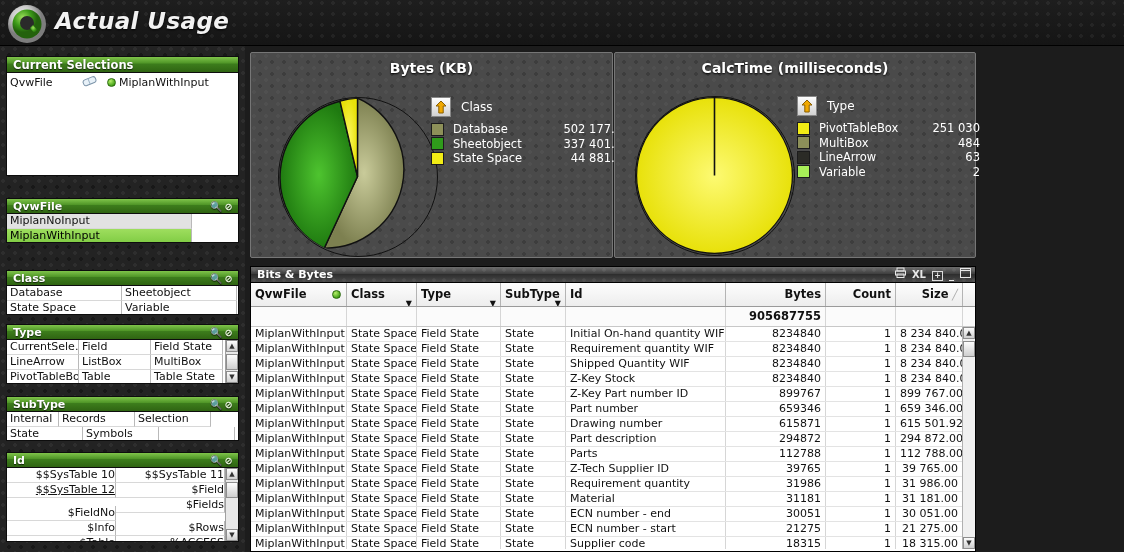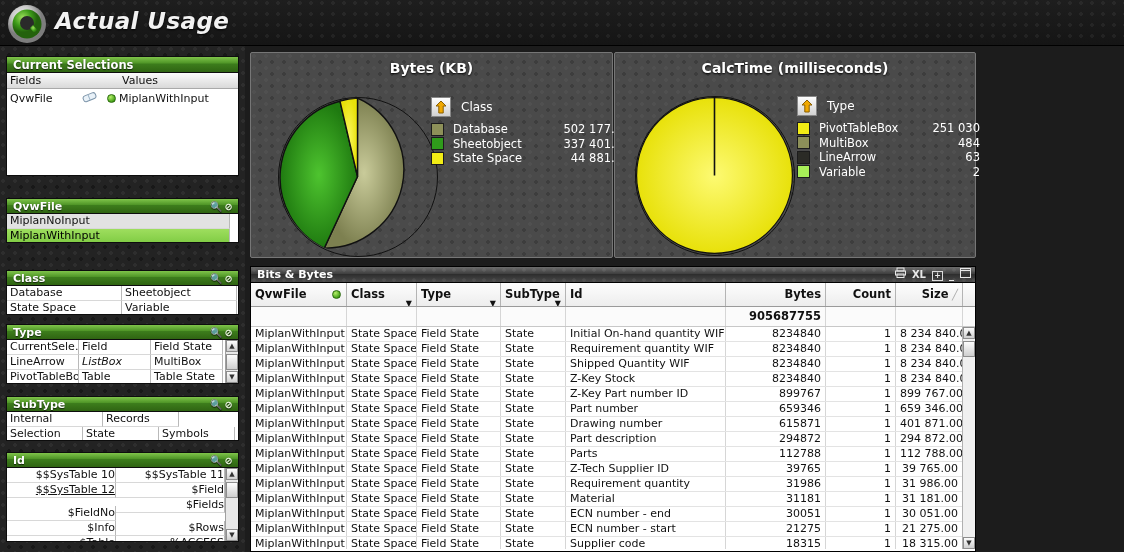--- a/index.html
+++ b/index.html
@@ -256,24 +256,20 @@
     </svg>
   </div>
   <div id="apptitle">Actual Usage</div>
 </div>
 
 <div id="sidebar">
 
   <div class="qvbox" id="cs">
     <div class="qvcaption">Current Selections</div>
     <div class="qvbody">
-      <div class="cs-head">
-        <div style="width:112px">Fields</div>
-        <div style="flex:1">Values</div>
-      </div>
       <div class="cs-row">
         <div class="f">QvwFile</div>
         <div class="eraser">
           <svg width="18" height="12" viewBox="0 0 18 12">
             <g transform="rotate(-22 9 6)">
               <rect x="2" y="3" width="13" height="6" rx="2.5" fill="#e8f1f8" stroke="#7b93a8"></rect>
               <line x1="8" y1="3" x2="8" y2="9" stroke="#9ab1c4"></line>
             </g>
           </svg>
         </div>
@@ -286,21 +282,21 @@
   <div id="btnrow">
     <div class="gbtn" id="btn-prev">&lt;&lt;</div>
     <div class="gbtn" id="btn-clear">Clear Selections</div>
     <div class="gbtn" id="btn-next">&gt;&gt;</div>
   </div>
 
   <div id="listbox-host">
       <div class="qvbox lb" style="top: 152px;">
         <div class="qvcaption">QvwFile<span class="capicons"><span>🔍</span><span>⊘</span></span></div>
         <div class="qvbody" style="height: 30px;">
-          <div class="lbgrid" style="width: 223px;">
+          <div class="lbgrid" style="width: 185px;">
             <div class="lbcell alt" style="width: 231px;">MiplanNoInput</div>
             <div class="lbcell sel" style="width: 231px;">MiplanWithInput</div>
           </div>
         </div>
       </div>
       <div class="qvbox lb" style="top: 224px;">
         <div class="qvcaption">Class<span class="capicons"><span>🔍</span><span>⊘</span></span></div>
         <div class="qvbody" style="height: 30px;">
           <div class="lbgrid" style="width: 231px;">
             <div class="lbcell" style="width: 115px;">Database</div>
@@ -311,38 +307,38 @@
         </div>
       </div>
       <div class="qvbox lb" style="top: 278px;">
         <div class="qvcaption">Type<span class="capicons"><span>🔍</span><span>⊘</span></span></div>
         <div class="qvbody" style="height: 45px;">
           <div class="lbgrid" style="width: 218px;">
             <div class="lbcell" style="width: 72px;">CurrentSele...</div>
             <div class="lbcell" style="width: 72px;">Field</div>
             <div class="lbcell" style="width: 72px;">Field State</div>
             <div class="lbcell" style="width: 72px;">LineArrow</div>
-            <div class="lbcell" style="width: 72px; font-style: italic;">ListBox</div>
+            <div class="lbcell" style="width: 72px;">ListBox</div>
             <div class="lbcell" style="width: 72px;">MultiBox</div>
             <div class="lbcell" style="width: 72px;">PivotTableBox</div>
             <div class="lbcell" style="width: 72px;">Table</div>
             <div class="lbcell" style="width: 72px;">Table State</div>
           </div>
           <div class="sb">
             <div class="sbbtn">▲</div>
             <div class="sbthumb"></div>
             <div class="sbbtn bot">▼</div>
           </div>
         </div>
       </div>
       <div class="qvbox lb" style="top: 350px;">
         <div class="qvcaption">SubType<span class="capicons"><span>🔍</span><span>⊘</span></span></div>
         <div class="qvbody" style="height: 30px;">
           <div class="lbgrid" style="width: 231px;">
-            <div class="lbcell" style="width: 96px;">Internal</div>
+            <div class="lbcell" style="width: 52px;">Internal</div>
             <div class="lbcell" style="width: 76px;">Records</div>
             <div class="lbcell" style="width: 76px;">Selection</div>
             <div class="lbcell" style="width: 76px;">State</div>
             <div class="lbcell" style="width: 76px;">Symbols</div>
             <div class="lbcell" style="width: 76px;"></div>
           </div>
         </div>
       </div>
       <div class="qvbox lb" style="top: 406px;">
         <div class="qvcaption">Id<span class="capicons"><span>🔍</span><span>⊘</span></span></div>
@@ -577,21 +573,21 @@
         <div class="td c7 num">659 346.00</div>
       </div>
       <div class="trow">
         <div class="td c0">MiplanWithInput</div>
         <div class="td c1">State Space</div>
         <div class="td c2">Field State</div>
         <div class="td c3">State</div>
         <div class="td c4">Drawing number</div>
         <div class="td c5 num">615871</div>
         <div class="td c6 num">1</div>
-        <div class="td c7 num">401 871.00</div>
+        <div class="td c7 num">615 501.92</div>
       </div>
       <div class="trow">
         <div class="td c0">MiplanWithInput</div>
         <div class="td c1">State Space</div>
         <div class="td c2">Field State</div>
         <div class="td c3">State</div>
         <div class="td c4">Part description</div>
         <div class="td c5 num">294872</div>
         <div class="td c6 num">1</div>
         <div class="td c7 num">294 872.00</div>

